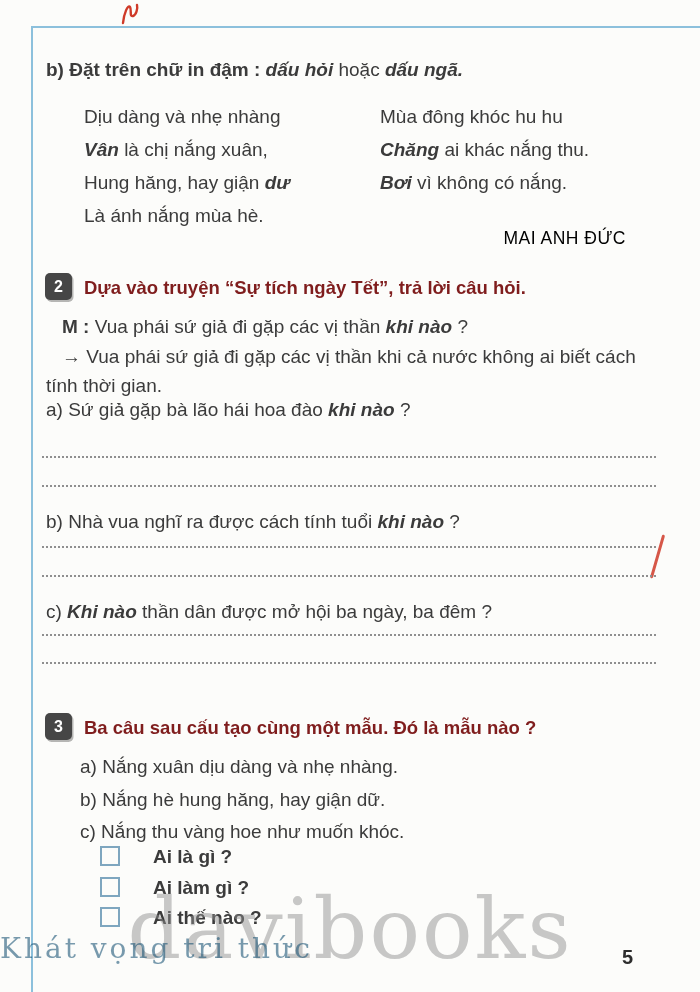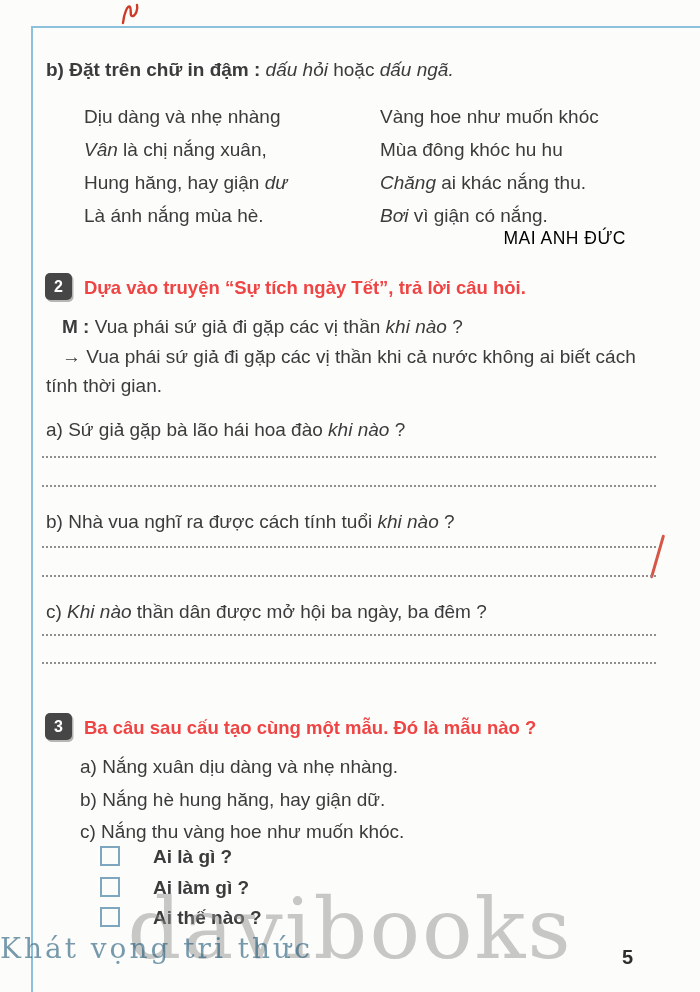--- a/index.html
+++ b/index.html
@@ -10,32 +10,32 @@
     color:#3b3b3b;
   }
   .vline{position:absolute;left:31px;top:26px;bottom:0;width:2px;background:#8cc0dc;}
   .hline{position:absolute;left:31px;top:26px;right:0;height:2px;background:#8cc0dc;}
 
   .block{position:absolute;}
   .txt{font-size:19px;line-height:27px;white-space:nowrap;}
   .wrap{white-space:normal;}
   .seg-r{font-weight:400;font-style:normal;}
   .seg-b{font-weight:700;font-style:normal;}
-  .seg-bi{font-weight:400;font-style:italic;}
+  .seg-bi{font-weight:700;font-style:italic;}
 
   .poem-line{height:33px;font-size:19px;line-height:33px;white-space:nowrap;}
 
   .author{font-size:17.5px;letter-spacing:.5px;text-align:right;color:#000000;}
 
   .exnum{
     position:absolute;width:27px;height:27px;background:#464646;border-radius:5px;
     color:#fff;font-weight:700;font-size:16px;text-align:center;line-height:27px;
     box-shadow:1.5px 2px 0 rgba(0,0,0,.28);
   }
-  .extitle{position:absolute;font-weight:700;font-size:18.5px;color:#ef4444;white-space:nowrap;}
+  .extitle{position:absolute;font-weight:700;font-size:18.5px;color:#7f1d1d;white-space:nowrap;}
 
   .answer{text-indent:16px;line-height:29px;}
 
   .dotline{position:absolute;left:42px;right:44px;height:0;border-top:2px dotted #8f8f8f;}
 
   .sentence{height:32.5px;font-size:19px;line-height:32.5px;white-space:nowrap;}
 
   .opt{position:absolute;display:flex;align-items:flex-start;gap:33px;height:24px;font-weight:bold;}
   .cbx{width:16px;height:16px;border:2px solid #7ea6bf;background:transparent;display:inline-block;}
   .optlabel{font-size:19px;color:#3b3b3b;white-space:nowrap;}
@@ -73,34 +73,33 @@
 
   <div class="block txt" style="left:46px;top:56px;"><span class="seg-b">b) Đặt trên chữ in đậm : </span><span class="seg-bi">dấu hỏi</span><span class="seg-r"> hoặc </span><span class="seg-bi">dấu ngã.</span></div>
 
   <div class="block" style="left:84px;top:100px;">
     <div class="poem-line"><span class="seg-r">Dịu dàng và nhẹ nhàng</span></div>
     <div class="poem-line"><span class="seg-bi">Vân</span><span class="seg-r"> là chị nắng xuân,</span></div>
     <div class="poem-line"><span class="seg-r">Hung hăng, hay giận </span><span class="seg-bi">dư</span></div>
     <div class="poem-line"><span class="seg-r">Là ánh nắng mùa hè.</span></div>
   </div>
   <div class="block" style="left:380px;top:100px;">
-    <div class="poem-line"><span class="seg-r">Vàng hoe như muốn khóc</span></div>
     <div class="poem-line"><span class="seg-r">Mùa đông khóc hu hu</span></div>
     <div class="poem-line"><span class="seg-bi">Chăng</span><span class="seg-r"> ai khác nắng thu.</span></div>
-    <div class="poem-line"><span class="seg-bi">Bơi</span><span class="seg-r"> vì giận có nắng.</span></div>
+    <div class="poem-line"><span class="seg-bi">Bơi</span><span class="seg-r"> vì không có nắng.</span></div>
   </div>
   <div class="block author" style="left:46px;top:228px;width:580px;">MAI ANH ĐỨC</div>
 
   <div class="exnum" style="left:45px;top:273px;">2</div>
   <div class="extitle" style="left:84px;top:277px;">Dựa vào truyện “Sự tích ngày Tết”, trả lời câu hỏi.</div>
 
   <div class="block txt" style="left:62px;top:313px;"><span class="seg-b">M :</span><span class="seg-r"> Vua phái sứ giả đi gặp các vị thần </span><span class="seg-bi">khi nào</span><span class="seg-r"> ?</span></div>
   <div class="block txt wrap answer" style="left:46px;top:342px;width:612px;">→  Vua phái sứ giả đi gặp các vị thần khi cả nước không ai biết cách tính thời gian.</div>
 
-  <div class="block txt" style="left:46px;top:416px;"><span class="seg-r">a) Sứ giả gặp bà lão hái hoa đào </span><span class="seg-bi">khi nào</span><span class="seg-r"> ?</span></div>
+  <div class="block txt" style="left:46px;top:396px;"><span class="seg-r">a) Sứ giả gặp bà lão hái hoa đào </span><span class="seg-bi">khi nào</span><span class="seg-r"> ?</span></div>
   <div class="dotline" style="top:456px;"></div>
   <div class="dotline" style="top:485px;"></div>
 
   <div class="block txt" style="left:46px;top:508px;"><span class="seg-r">b) Nhà vua nghĩ ra được cách tính tuổi </span><span class="seg-bi">khi nào</span><span class="seg-r"> ?</span></div>
   <div class="dotline" style="top:546px;"></div>
   <div class="dotline" style="top:575px;"></div>
 
   <div class="block txt" style="left:46px;top:598px;"><span class="seg-r">c) </span><span class="seg-bi">Khi nào</span><span class="seg-r"> thần dân được mở hội ba ngày, ba đêm ?</span></div>
   <div class="dotline" style="top:634px;"></div>
   <div class="dotline" style="top:662px;"></div>

